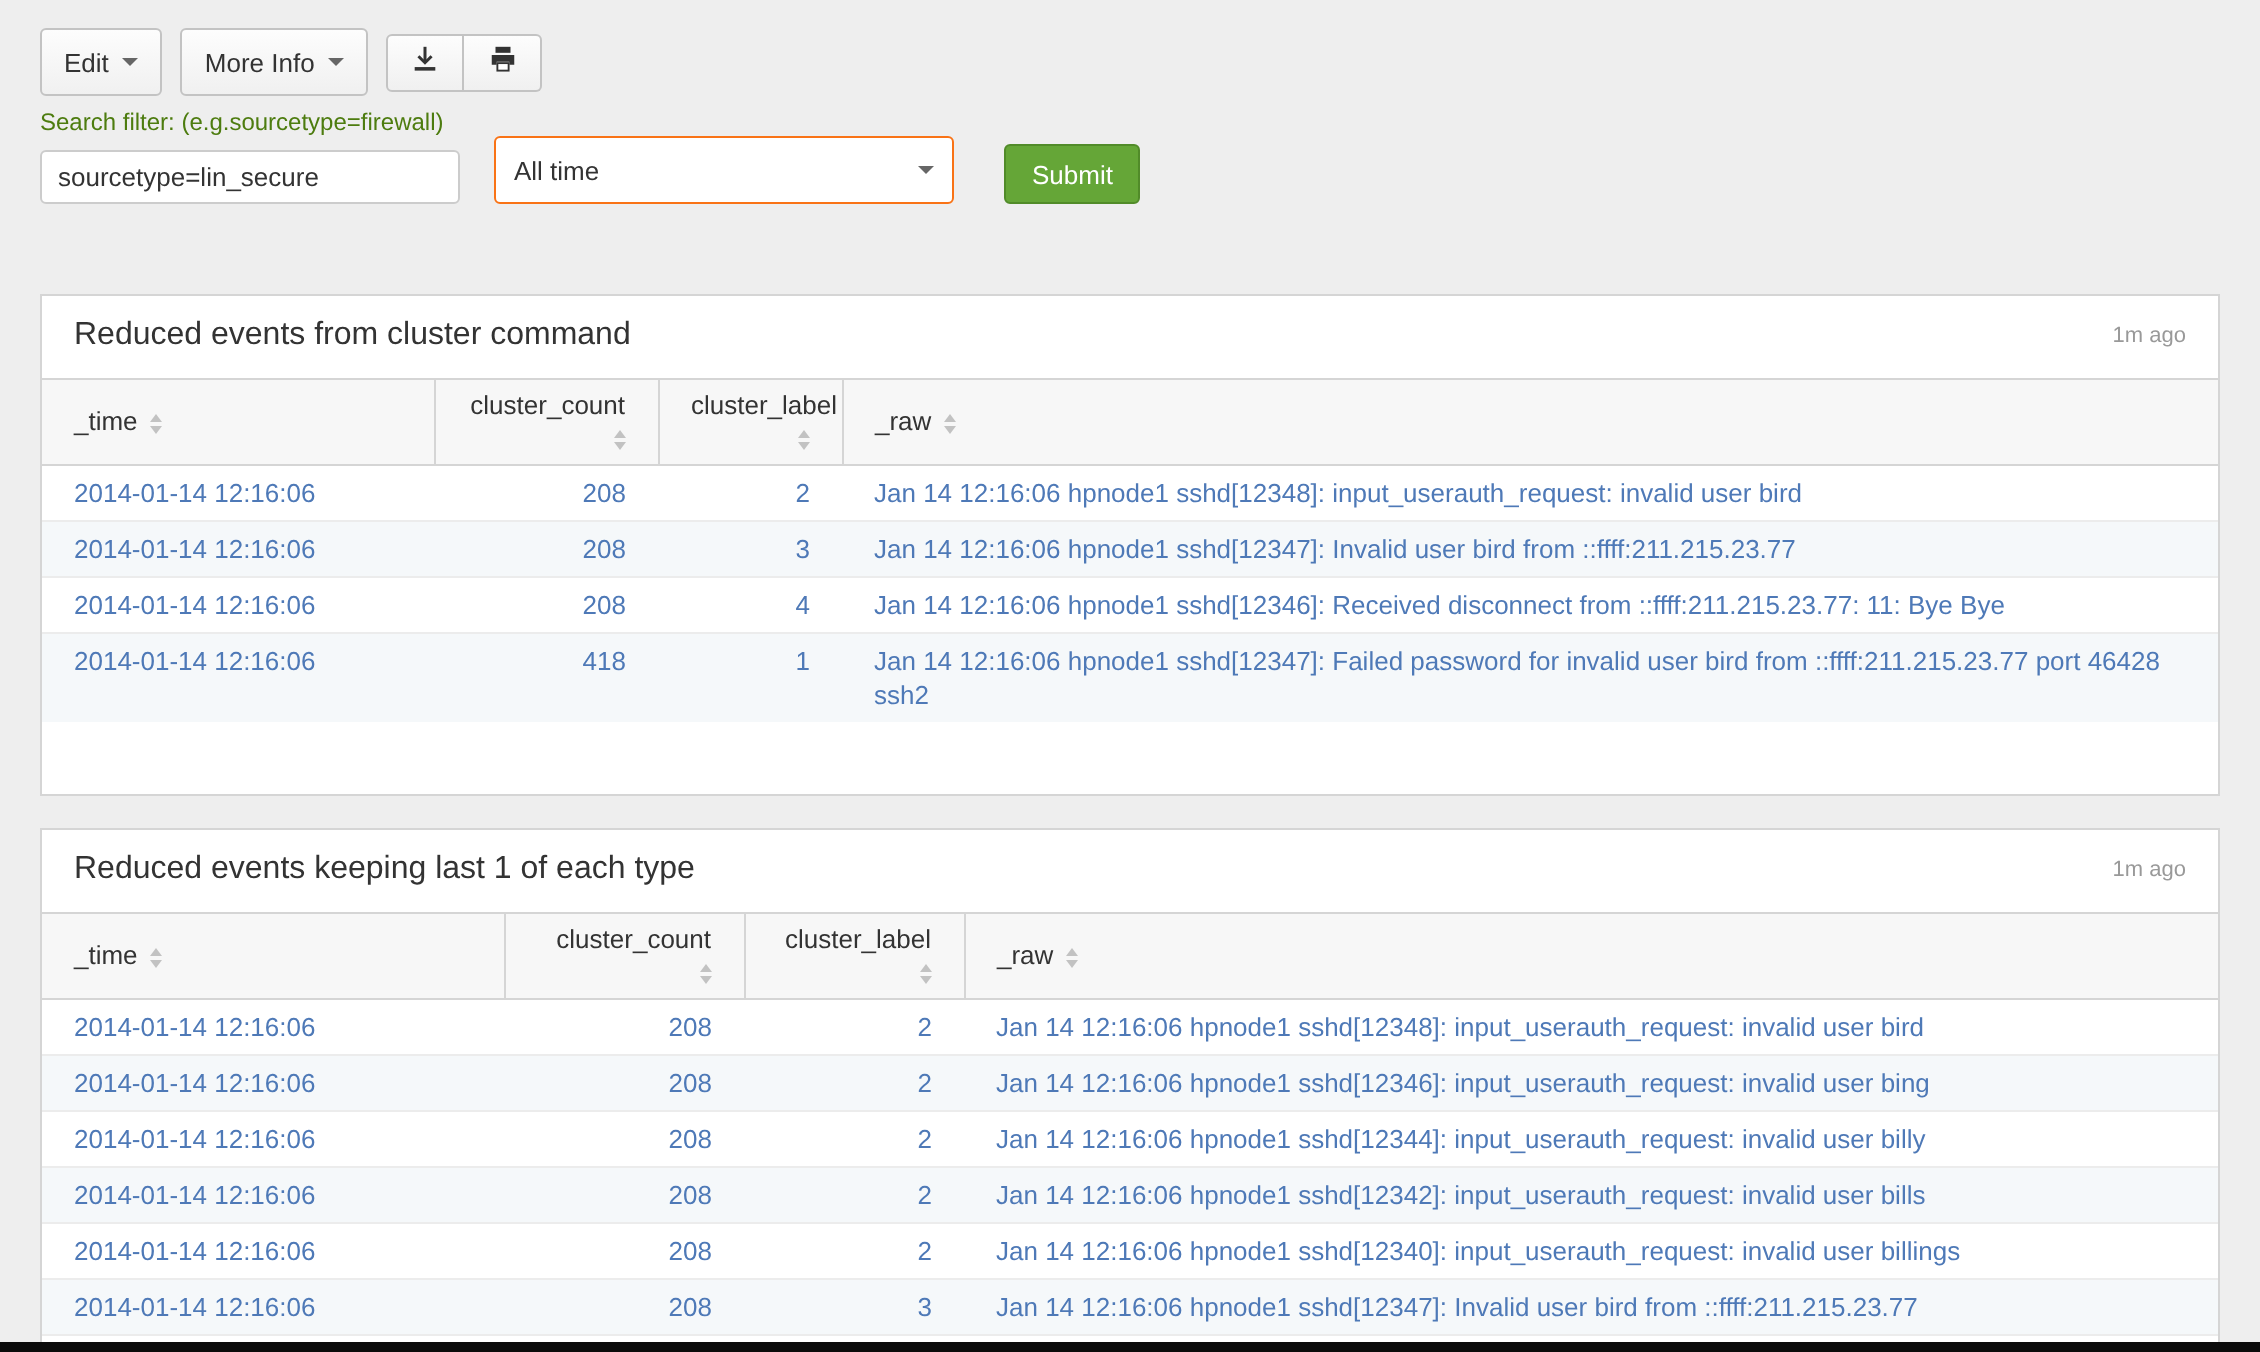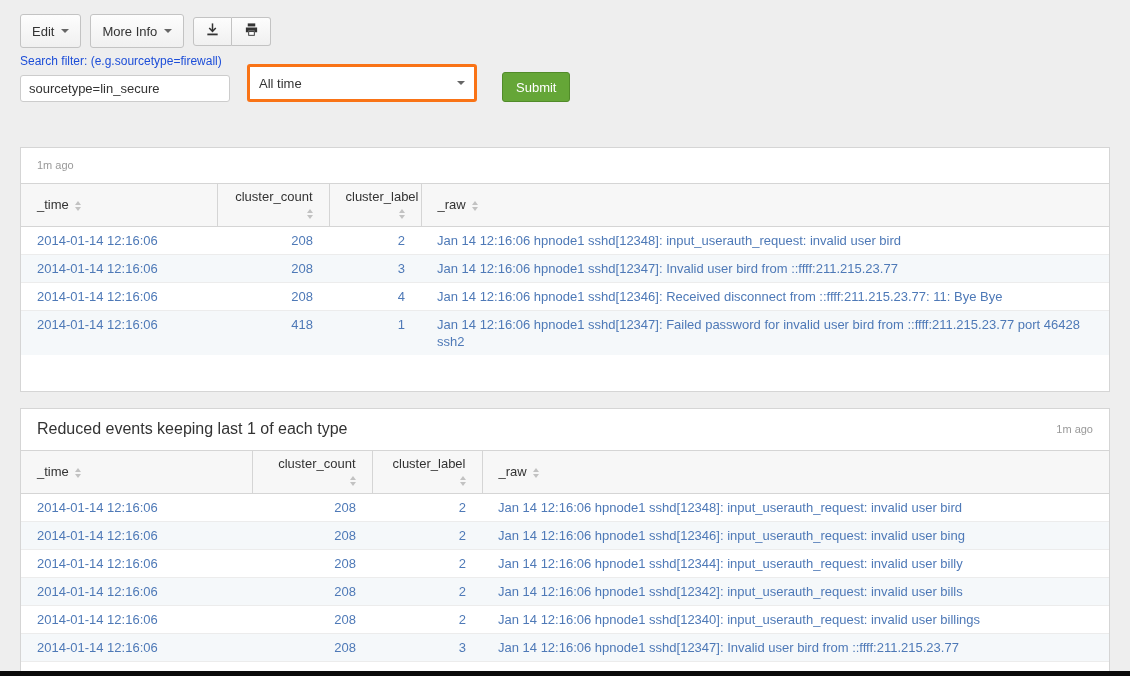--- a/index.html
+++ b/index.html
@@ -22,37 +22,37 @@
   .icon-group { display:flex; }
   .icon-btn {
     width:39px; height:29px; display:flex; align-items:center; justify-content:center;
     background:linear-gradient(#fdfdfd,#f0f0f0); border:1px solid #c3c3c3; cursor:pointer; padding:0;
   }
   .icon-btn.first { border-radius:3px 0 0 3px; }
   .icon-btn.last  { border-radius:0 3px 3px 0; border-left:none; }
   
   .filters { display:flex; align-items:flex-end; padding:6px 20px 0 20px; }
   .filter-block { display:flex; flex-direction:column; }
-  .filter-label { font-size:12px; color:#1d4ed8; margin-bottom:7px; }
+  .filter-label { font-size:12px; color:#4d7c0f; margin-bottom:7px; }
   .gap17 { margin-right:17px; } .gap22 { margin-right:22px; }
   .text-input {
     width:210px; height:27px; border:1px solid #ccc; border-radius:3px; background:#fff;
     padding:0 8px; font-size:13px; font-family:inherit; color:#333;
   }
   .combo {
     width:238px; height:27px; border:1px solid #ccc; border-radius:3px; background:#fff;
     display:flex; align-items:center; padding:0 9px; cursor:pointer;
   }
   .combo-value { flex:1; color:#333; }
   .clear-circle {
     width:14px; height:14px; border-radius:50%; background:#777; color:#fff;
     font-size:9px; line-height:14px; text-align:center; margin-right:9px; cursor:pointer; flex:none;
   }
   .time-select {
-    width:230px; height:27px; border:3px solid #f97316; border-radius:3px; background:#fff;
+    width:230px; height:27px; border:1px solid #f97316; border-radius:3px; background:#fff;
     display:flex; align-items:center; justify-content:space-between; padding:16px 9px; cursor:pointer;
   }
   .submit-btn {
     height:30px; padding:0 13px; margin-left:25px; border-radius:3px; cursor:pointer;
     color:#fff; font-size:13px; font-family:inherit;
     background:var(--submit,#65a637); border:1px solid var(--submit-border,#518b29);
   }
   
   .panel { margin:0 20px 16px 20px; background:#fff; border:1px solid #d5d5d5; }
   .panel.first { margin-top:45px; }
@@ -127,20 +127,21 @@
     <div class="time-select">
       <span>All time</span>
       <span class="caret-down"></span>
     </div>
   </div>
   <button class="submit-btn">Submit</button>
 </div>
 
 <div class="panel first">
   <div class="panel-header">
+    <h2 class="panel-title">Reduced events from cluster command</h2>
     <span class="age">1m ago</span>
   </div>
   <div class="table-wrap pad-bottom">
     <table class="results t0">
       <thead>
           <tr>
             <th class="col0"><span>_time</span><span class="sort-icon">
                 <i class="up"></i>
                 <i class="down"></i>
               </span></th>

